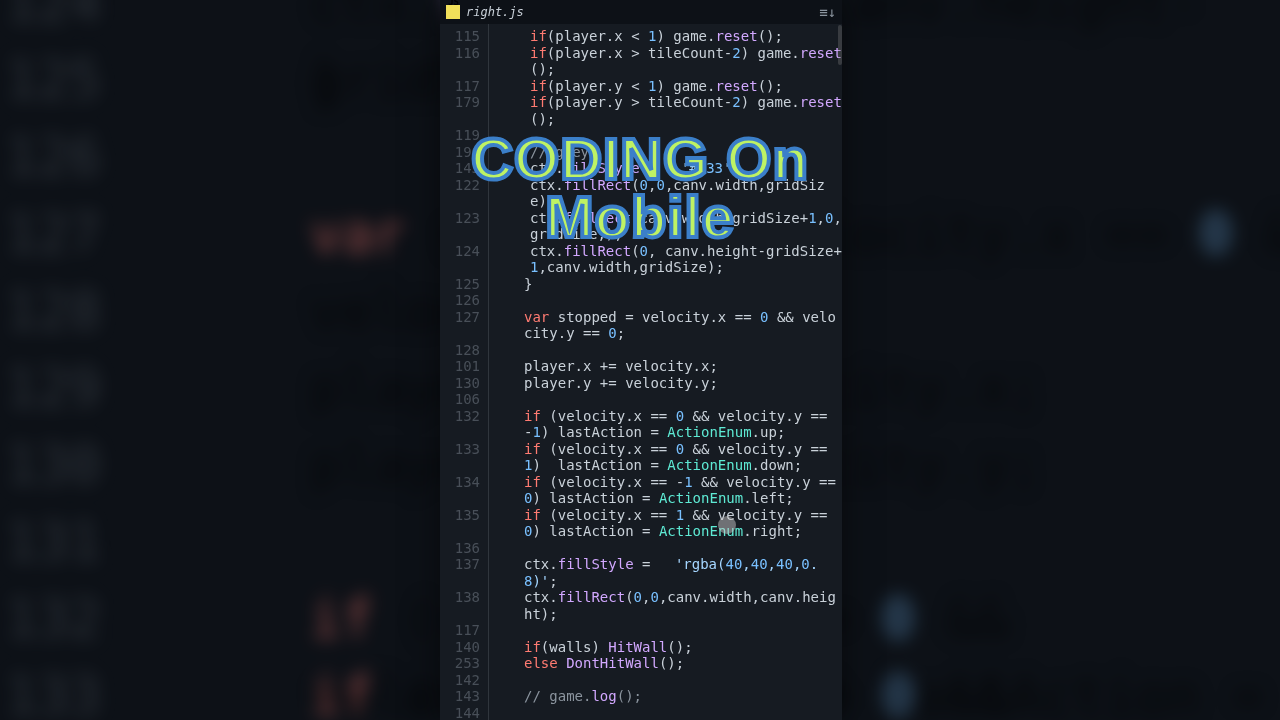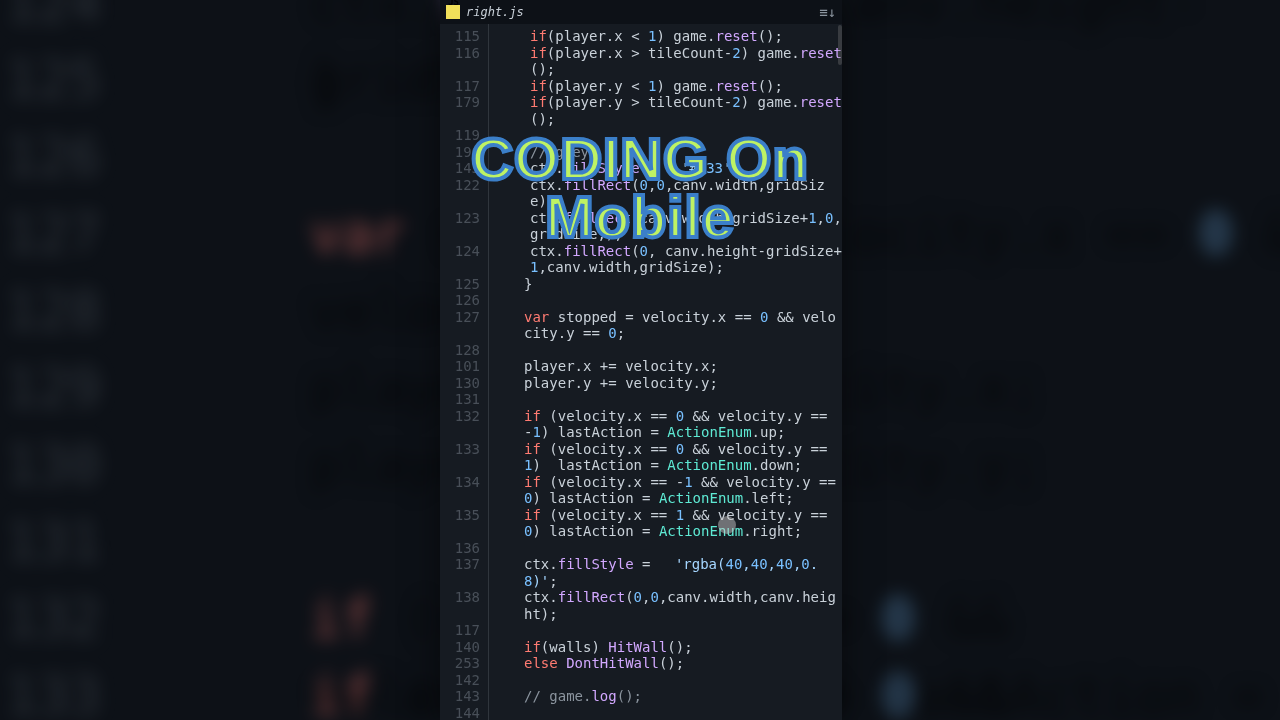--- a/index.html
+++ b/index.html
@@ -232,21 +232,21 @@
         <div class="wrap"></div>
         <div>124</div>
         <div class="wrap"></div>
         <div>125</div>
         <div>126</div>
         <div>127</div>
         <div class="wrap"></div>
         <div>128</div>
         <div>101</div>
         <div>130</div>
-        <div>131</div>
+        <div>106</div>
         <div>132</div>
         <div class="wrap"></div>
         <div>133</div>
         <div class="wrap"></div>
         <div>134</div>
         <div class="wrap"></div>
         <div>135</div>
         <div class="wrap"></div>
         <div>136</div>
         <div>137</div>

